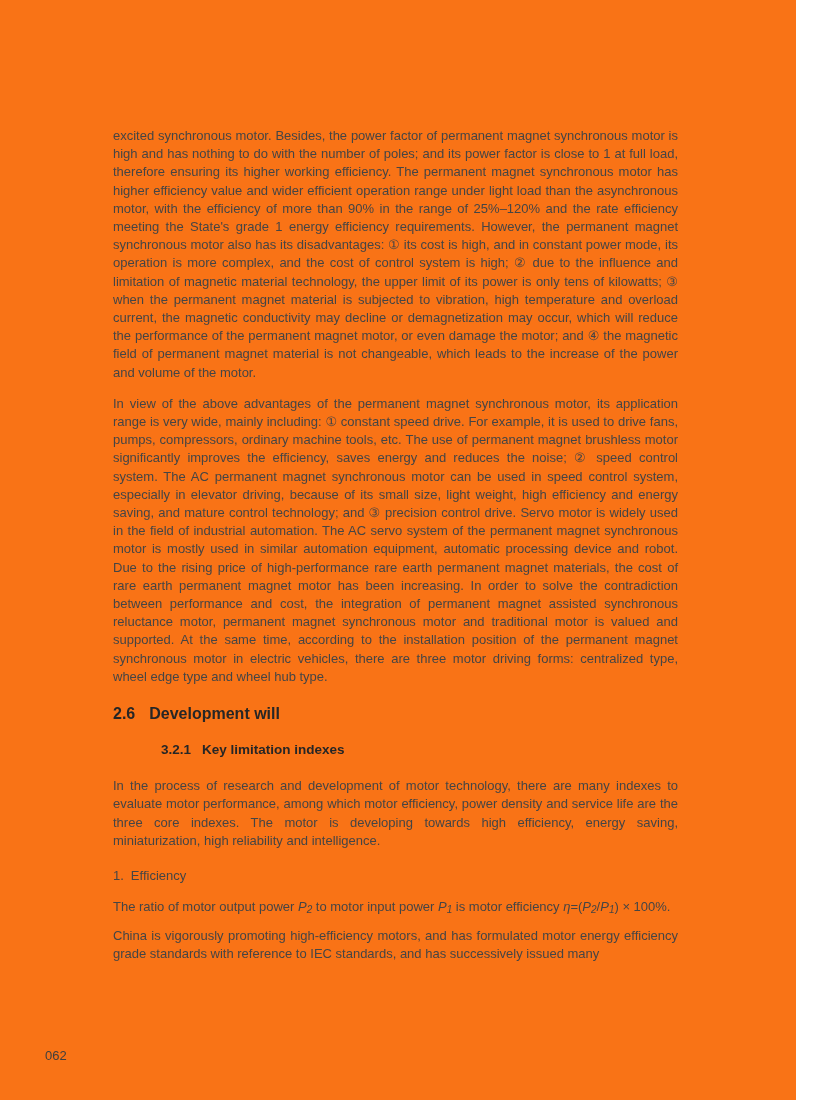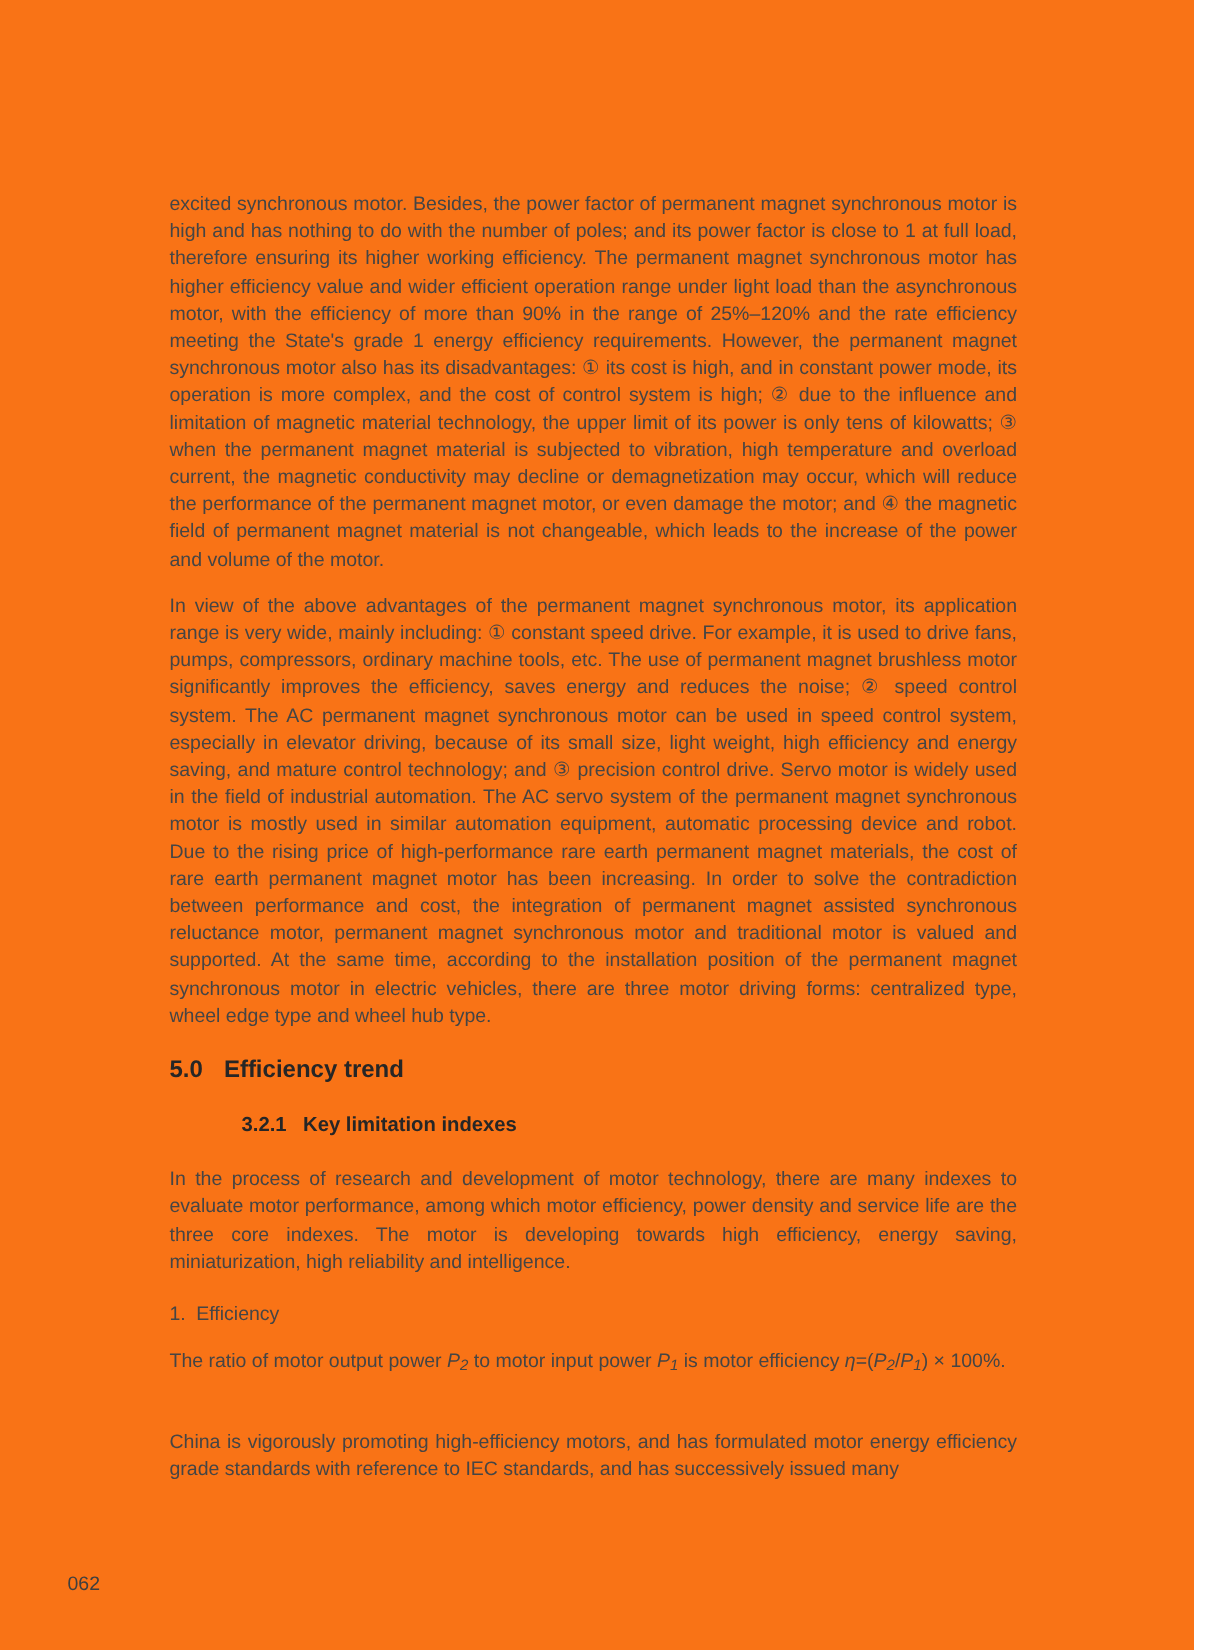--- a/index.html
+++ b/index.html
@@ -21,21 +21,21 @@
   .content > * { margin: 0; }
   p.body {
     font-size: 13px;
     line-height: 18.2px;
     text-align: justify;
     color: #454545;
   }
   .mt-17 { margin-top: 17px; }
   .mt-18 { margin-top: 18px; }
   .mt-19 { margin-top: 13px; }
-  .mt-20 { margin-top: 32px; }
+  .mt-20 { margin-top: 8px; }
   h2.section-heading {
     font-size: 16px;
     line-height: 20px;
     font-weight: bold;
     color: #262626;
   }
   h2.section-heading .h-num { margin-right: 14px; }
   h3.subsection-heading {
     font-size: 13.5px;
     line-height: 18px;
@@ -68,21 +68,21 @@
 <body>
 
 <div class="page">
   <div class="content">
 
     <p class="body">excited synchronous motor. Besides, the power factor of permanent magnet synchronous motor is high and has nothing to do with the number of poles; and its power factor is close to 1 at full load, therefore ensuring its higher working efficiency. The permanent magnet synchronous motor has higher efficiency value and wider efficient operation range under light load than the asynchronous motor, with the efficiency of more than 90% in the range of 25%–120% and the rate efficiency meeting the State's grade 1 energy efficiency requirements. However, the permanent magnet synchronous motor also has its disadvantages: ① its cost is high, and in constant power mode, its operation is more complex, and the cost of control system is high; ② due to the influence and limitation of magnetic material technology, the upper limit of its power is only tens of kilowatts; ③ when the permanent magnet material is subjected to vibration, high temperature and overload current, the magnetic conductivity may decline or demagnetization may occur, which will reduce the performance of the permanent magnet motor, or even damage the motor; and ④ the magnetic field of permanent magnet material is not changeable, which leads to the increase of the power and volume of the motor.</p>
 
     <p class="body mt-19">In view of the above advantages of the permanent magnet synchronous motor, its application range is very wide, mainly including: ① constant speed drive. For example, it is used to drive fans, pumps, compressors, ordinary machine tools, etc. The use of permanent magnet brushless motor significantly improves the efficiency, saves energy and reduces the noise; ② speed control system. The AC permanent magnet synchronous motor can be used in speed control system, especially in elevator driving, because of its small size, light weight, high efficiency and energy saving, and mature control technology; and ③ precision control drive. Servo motor is widely used in the field of industrial automation. The AC servo system of the permanent magnet synchronous motor is mostly used in similar automation equipment, automatic processing device and robot. Due to the rising price of high-performance rare earth permanent magnet materials, the cost of rare earth permanent magnet motor has been increasing. In order to solve the contradiction between performance and cost, the integration of permanent magnet assisted synchronous reluctance motor, permanent magnet synchronous motor and traditional motor is valued and supported. At the same time, according to the installation position of the permanent magnet synchronous motor in electric vehicles, there are three motor driving forms: centralized type, wheel edge type and wheel hub type.</p>
 
     <h2 class="section-heading mt-18">
-      <span class="h-num">5.0</span><span>Efficiency trend</span>
+      <span class="h-num">2.6</span><span>Development will</span>
     </h2>
 
     <h3 class="subsection-heading mt-17">
       <span class="h-num">3.2.1</span><span>Key limitation indexes</span>
     </h3>
 
     <p class="body mt-18">In the process of research and development of motor technology, there are many indexes to evaluate motor performance, among which motor efficiency, power density and service life are the three core indexes. The motor is developing towards high efficiency, energy saving, miniaturization, high reliability and intelligence.</p>
 
     <div class="list-item-heading mt-17">
       <span class="li-num">1.</span><span>Efficiency</span>

